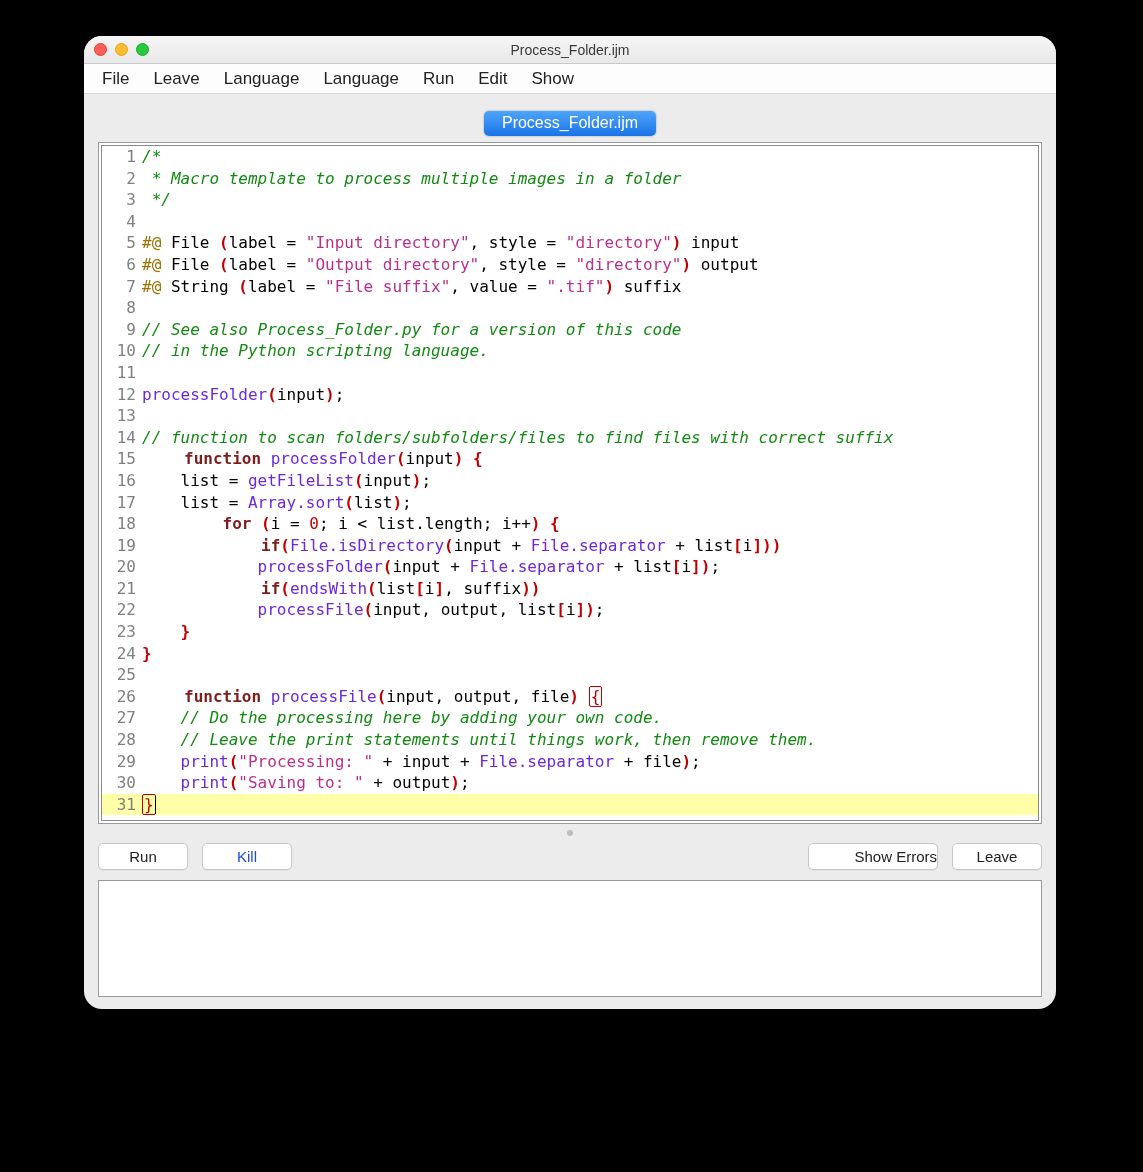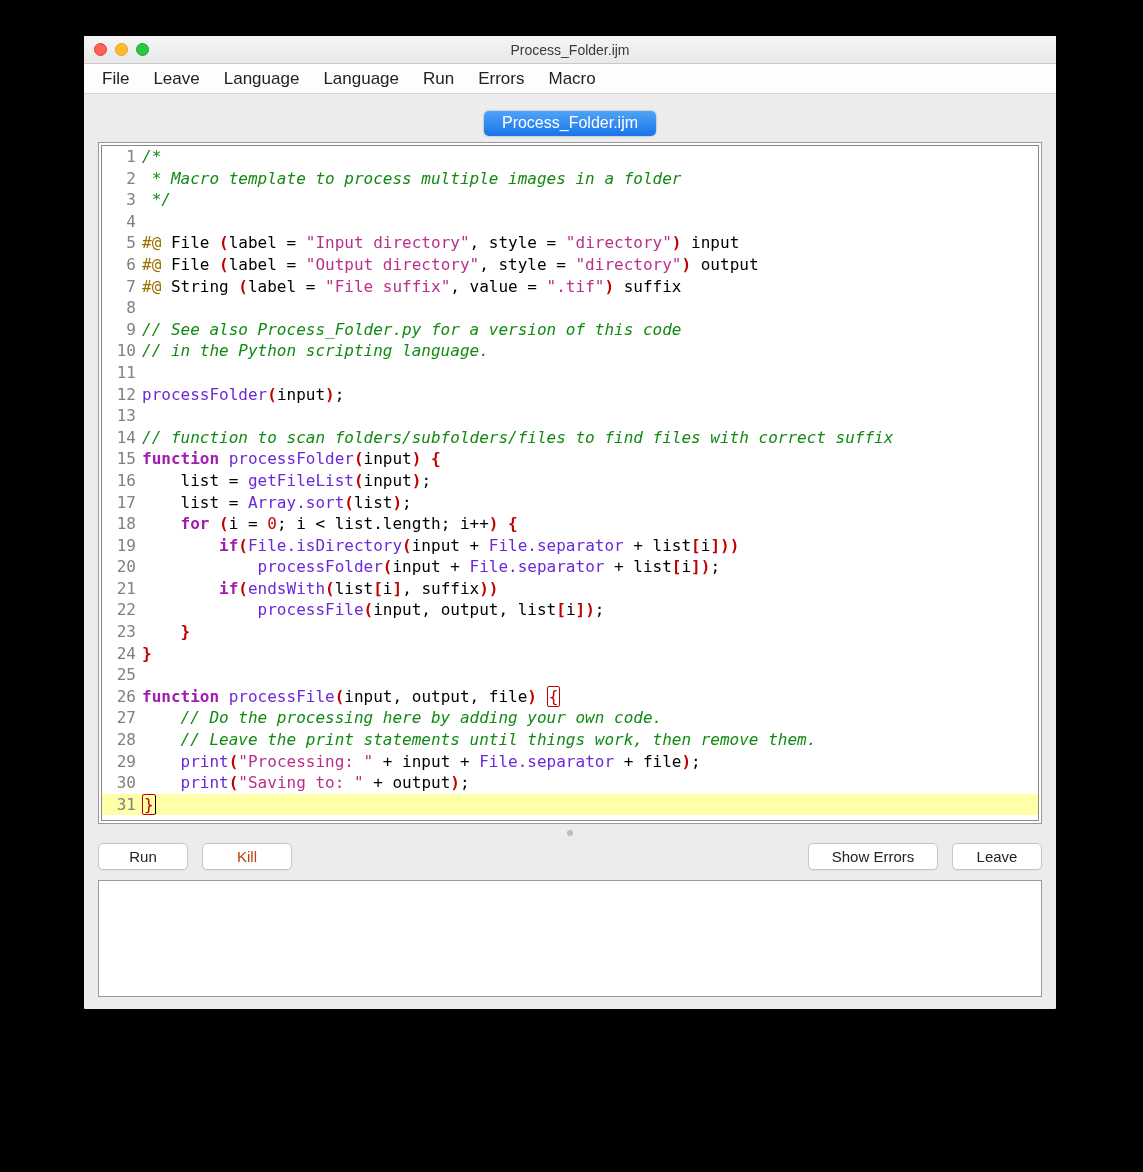--- a/index.html
+++ b/index.html
@@ -11,21 +11,21 @@
     height: 1172px;
     position: relative;
   }
   .window {
     position: absolute;
     left: 84px;
     top: 36px;
     width: 972px;
     height: 973px;
     background: #ececec;
-    border-radius: 1px;
+    border-radius: 18px;
     box-shadow: 0 30px 60px rgba(0,0,0,0.55), 0 0 0 1px rgba(0,0,0,0.15);
     display: flex;
     flex-direction: column;
     overflow: hidden;
   }
   .titlebar {
     height: 28px;
     background: linear-gradient(#f6f6f6,#e8e8e8);
     border-bottom: 1px solid #c9c9c9;
     display: flex;
@@ -122,21 +122,21 @@
   .cursor {
     display: inline-block;
     border-left: 1.2px solid #000;
     height: 18px;
     vertical-align: text-bottom;
     margin-left: -1px;
   }
   
   .c-comment { color: #128a12; font-style: italic; }
   .c-dir { color: #9b7200; }
-  .c-kw { color: #a21caf; font-weight: bold; }
+  .c-kw { color: #7f1d1d; font-weight: bold; margin-left: 42px; }
   .c-paren { color: #c00000; font-weight: 600; }
   .c-str { color: #ba2f8a; }
   .c-id3 { color: #6d28d9; }
   .c-num { color: #c00000; }
   .c-brace-hl { color:#c00000; border:1px solid #c00000; border-radius:2px; padding:0 1px; }
 
   .splitter {
     height: 10px;
     background: #ececec;
     display:flex; align-items:center; justify-content:center;
@@ -155,22 +155,22 @@
     background: #fff;
     border: 1px solid #c6c6c6;
     border-radius: 5px;
     padding: 4px 0;
     font-size: 15px;
     color: #222;
     min-width: 90px;
     text-align: center;
     box-shadow: 0 1px 0 rgba(0,0,0,0.04);
   }
-  .btn.disabled { color: #c2410c; }
-  .btn.wide { min-width: 130px; }
+  .btn.disabled { color: #1d4ed8; }
+  .btn.wide { min-width: 130px; text-align: right; }
 
   .console {
     margin: 0 14px 12px 14px;
     border: 1px solid #9a9a9a;
     background: #fff;
     flex: 1;
     min-height: 80px;
   }
 </style>
 </head>
@@ -186,22 +186,22 @@
     </div>
     <div class="title">Process_Folder.ijm</div>
   </div>
 
   <div class="menubar">
     <span>File</span>
     <span>Leave</span>
     <span>Language</span>
     <span>Language</span>
     <span>Run</span>
-    <span>Errors</span>
-    <span>Macro</span>
+    <span>Edit</span>
+    <span>Show</span>
   </div>
 
   <div class="tabstrip">
     <div class="doc-tab">Process_Folder.ijm</div>
   </div>
 
   <div class="editor-frame">
     <div class="editor-inner">
       <div class="code" id="code-area"><div class="line"><div class="gutter">1</div><div class="src"><span class="c-comment">/*</span></div></div><div class="line"><div class="gutter">2</div><div class="src"><span class="c-comment"> * Macro template to process multiple images in a folder</span></div></div><div class="line"><div class="gutter">3</div><div class="src"><span class="c-comment"> */</span></div></div><div class="line"><div class="gutter">4</div><div class="src"></div></div><div class="line"><div class="gutter">5</div><div class="src"><span class="c-dir">#@</span><span> File </span><span class="c-paren">(</span><span>label = </span><span class="c-str">"Input directory"</span><span>, style = </span><span class="c-str">"directory"</span><span class="c-paren">)</span><span> input</span></div></div><div class="line"><div class="gutter">6</div><div class="src"><span class="c-dir">#@</span><span> File </span><span class="c-paren">(</span><span>label = </span><span class="c-str">"Output directory"</span><span>, style = </span><span class="c-str">"directory"</span><span class="c-paren">)</span><span> output</span></div></div><div class="line"><div class="gutter">7</div><div class="src"><span class="c-dir">#@</span><span> String </span><span class="c-paren">(</span><span>label = </span><span class="c-str">"File suffix"</span><span>, value = </span><span class="c-str">".tif"</span><span class="c-paren">)</span><span> suffix</span></div></div><div class="line"><div class="gutter">8</div><div class="src"></div></div><div class="line"><div class="gutter">9</div><div class="src"><span class="c-comment">// See also Process_Folder.py for a version of this code</span></div></div><div class="line"><div class="gutter">10</div><div class="src"><span class="c-comment">// in the Python scripting language.</span></div></div><div class="line"><div class="gutter">11</div><div class="src"></div></div><div class="line"><div class="gutter">12</div><div class="src"><span class="c-id3">processFolder</span><span class="c-paren">(</span><span>input</span><span class="c-paren">)</span><span>;</span></div></div><div class="line"><div class="gutter">13</div><div class="src"></div></div><div class="line"><div class="gutter">14</div><div class="src"><span class="c-comment">// function to scan folders/subfolders/files to find files with correct suffix</span></div></div><div class="line"><div class="gutter">15</div><div class="src"><span class="c-kw">function</span><span> </span><span class="c-id3">processFolder</span><span class="c-paren">(</span><span>input</span><span class="c-paren">)</span><span> </span><span class="c-paren">{</span></div></div><div class="line"><div class="gutter">16</div><div class="src"><span>    list = </span><span class="c-id3">getFileList</span><span class="c-paren">(</span><span>input</span><span class="c-paren">)</span><span>;</span></div></div><div class="line"><div class="gutter">17</div><div class="src"><span>    list = </span><span class="c-id3">Array.sort</span><span class="c-paren">(</span><span>list</span><span class="c-paren">)</span><span>;</span></div></div><div class="line"><div class="gutter">18</div><div class="src"><span>    </span><span class="c-kw">for</span><span> </span><span class="c-paren">(</span><span>i = </span><span class="c-num">0</span><span>; i &lt; list.length; i++</span><span class="c-paren">)</span><span> </span><span class="c-paren">{</span></div></div><div class="line"><div class="gutter">19</div><div class="src"><span>        </span><span class="c-kw">if</span><span class="c-paren">(</span><span class="c-id3">File.isDirectory</span><span class="c-paren">(</span><span>input + </span><span class="c-id3">File.separator</span><span> + list</span><span class="c-paren">[</span><span>i</span><span class="c-paren">]</span><span class="c-paren">)</span><span class="c-paren">)</span></div></div><div class="line"><div class="gutter">20</div><div class="src"><span>            </span><span class="c-id3">processFolder</span><span class="c-paren">(</span><span>input + </span><span class="c-id3">File.separator</span><span> + list</span><span class="c-paren">[</span><span>i</span><span class="c-paren">]</span><span class="c-paren">)</span><span>;</span></div></div><div class="line"><div class="gutter">21</div><div class="src"><span>        </span><span class="c-kw">if</span><span class="c-paren">(</span><span class="c-id3">endsWith</span><span class="c-paren">(</span><span>list</span><span class="c-paren">[</span><span>i</span><span class="c-paren">]</span><span>, suffix</span><span class="c-paren">)</span><span class="c-paren">)</span></div></div><div class="line"><div class="gutter">22</div><div class="src"><span>            </span><span class="c-id3">processFile</span><span class="c-paren">(</span><span>input, output, list</span><span class="c-paren">[</span><span>i</span><span class="c-paren">]</span><span class="c-paren">)</span><span>;</span></div></div><div class="line"><div class="gutter">23</div><div class="src"><span>    </span><span class="c-paren">}</span></div></div><div class="line"><div class="gutter">24</div><div class="src"><span class="c-paren">}</span></div></div><div class="line"><div class="gutter">25</div><div class="src"></div></div><div class="line"><div class="gutter">26</div><div class="src"><span class="c-kw">function</span><span> </span><span class="c-id3">processFile</span><span class="c-paren">(</span><span>input, output, file</span><span class="c-paren">)</span><span> </span><span class="c-brace-hl">{</span></div></div><div class="line"><div class="gutter">27</div><div class="src"><span>    </span><span class="c-comment">// Do the processing here by adding your own code.</span></div></div><div class="line"><div class="gutter">28</div><div class="src"><span>    </span><span class="c-comment">// Leave the print statements until things work, then remove them.</span></div></div><div class="line"><div class="gutter">29</div><div class="src"><span>    </span><span class="c-id3">print</span><span class="c-paren">(</span><span class="c-str">"Processing: "</span><span> + input + </span><span class="c-id3">File.separator</span><span> + file</span><span class="c-paren">)</span><span>;</span></div></div><div class="line"><div class="gutter">30</div><div class="src"><span>    </span><span class="c-id3">print</span><span class="c-paren">(</span><span class="c-str">"Saving to: "</span><span> + output</span><span class="c-paren">)</span><span>;</span></div></div><div class="line hl"><div class="gutter">31</div><div class="src"><span class="c-brace-hl">}</span><span class="cursor"></span></div></div></div>
     </div>

